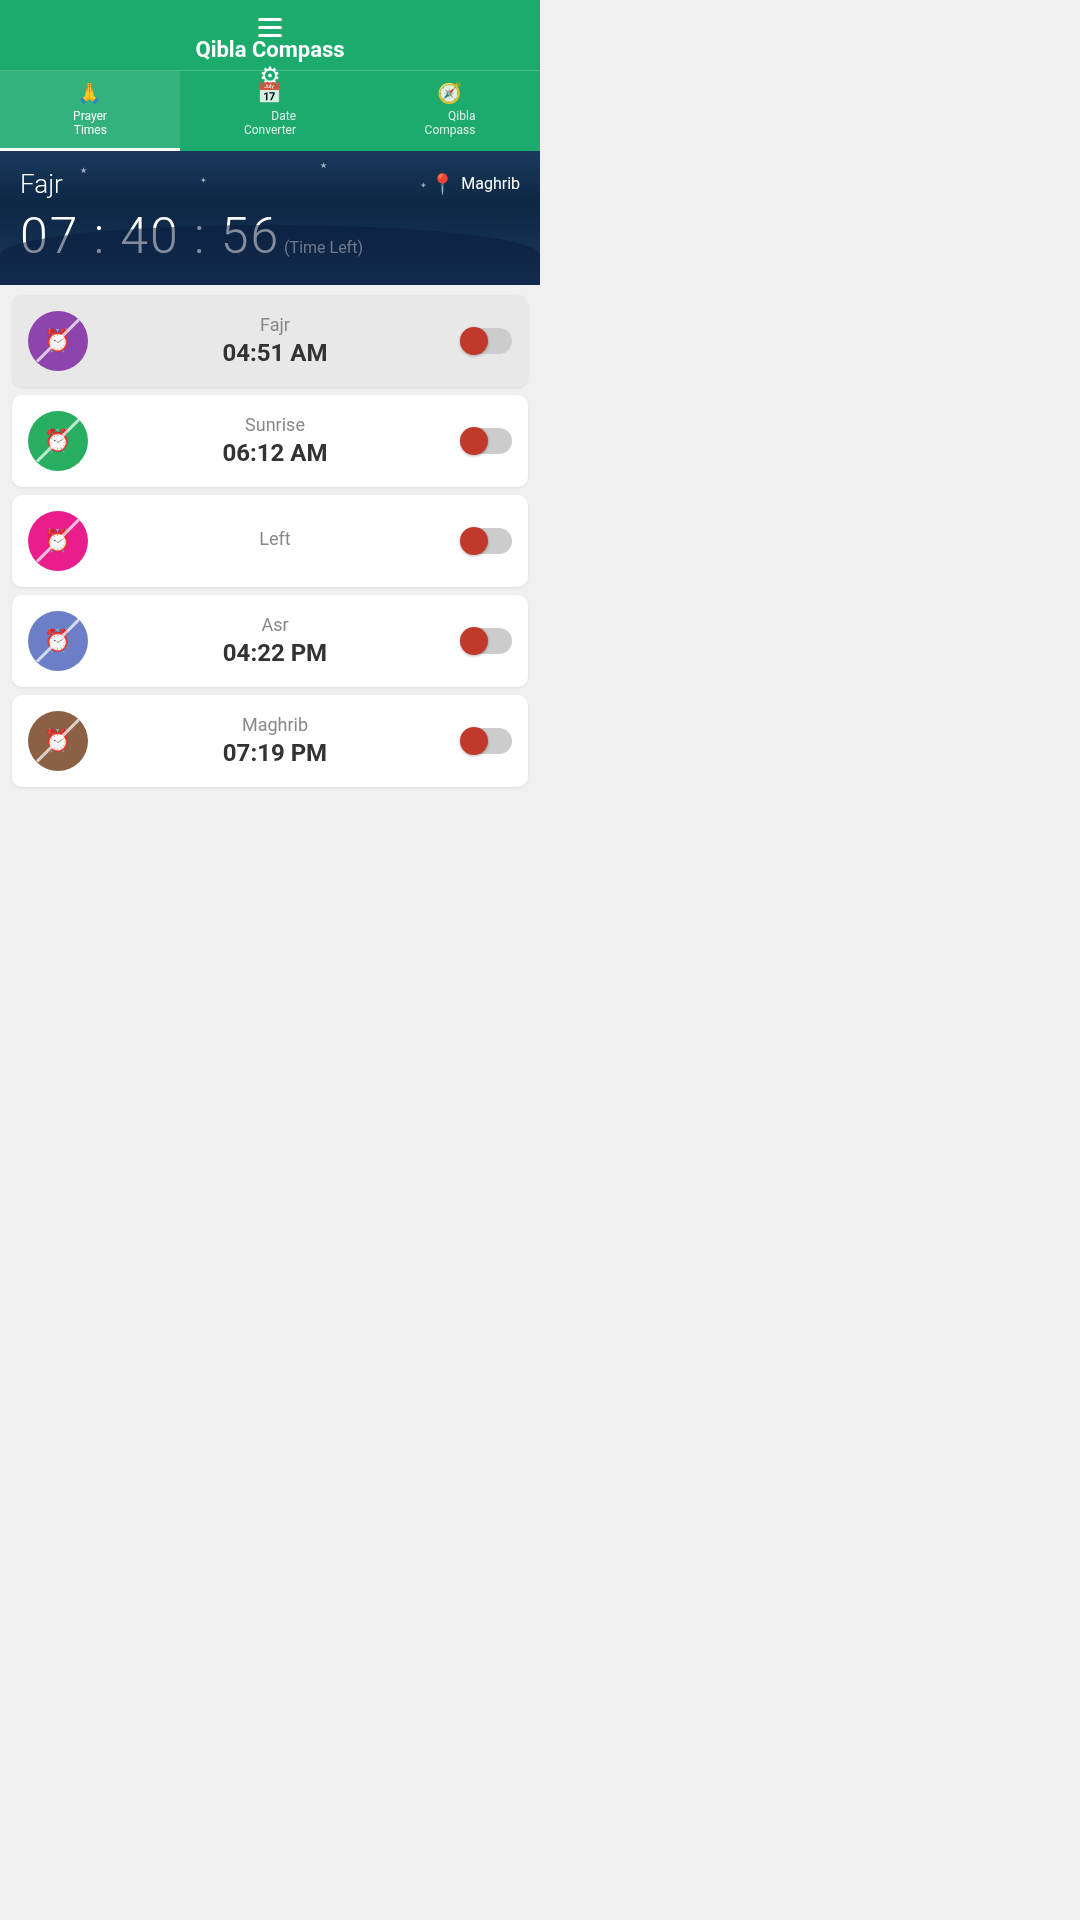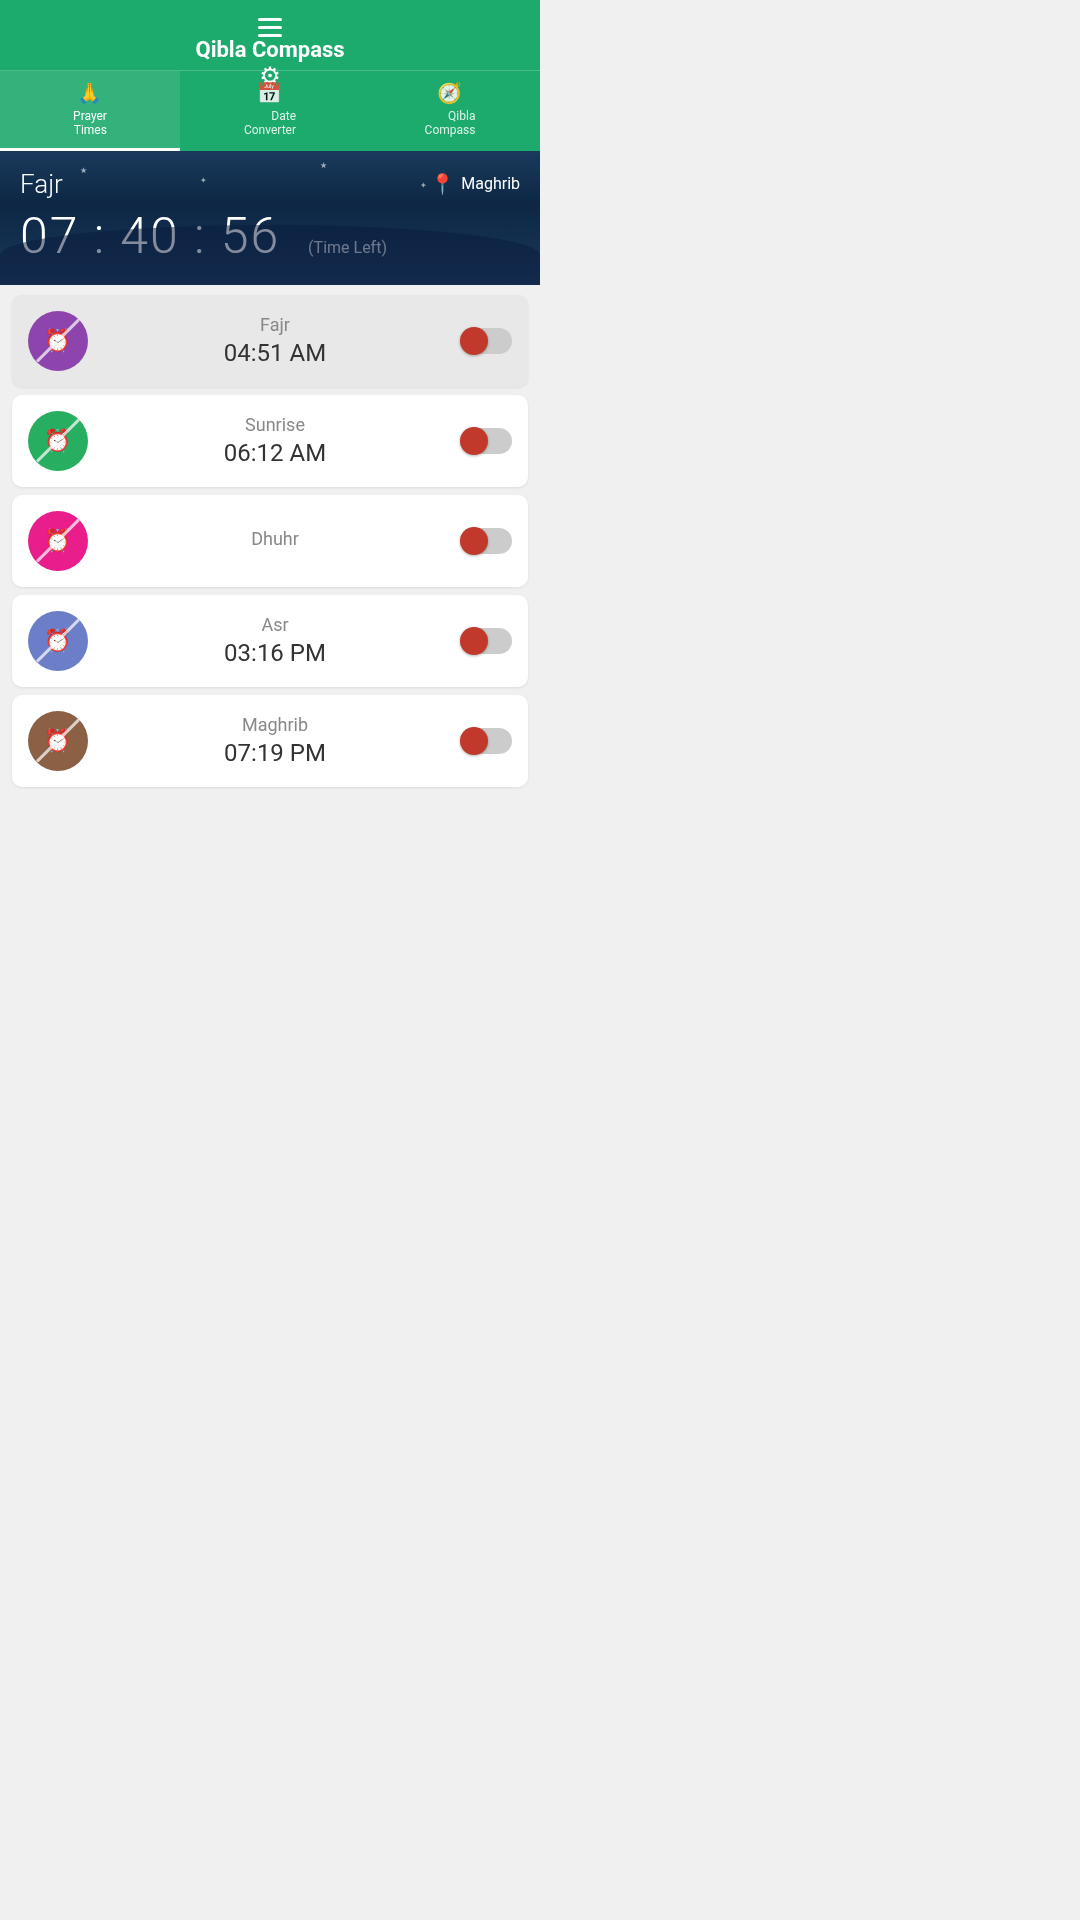--- a/index.html
+++ b/index.html
@@ -137,21 +137,20 @@
     .timer {
       color: white;
       font-size: 50px;
       font-weight: 300;
       letter-spacing: 2px;
     }
 
     .time-left {
       color: rgba(255,255,255,0.8);
       font-size: 16px;
-      margin-left: 24px;
     }
 
     
     .star {
       position: absolute;
       color: rgba(255,255,255,0.6);
       font-size: 8px;
     }
 
     
@@ -229,21 +228,21 @@
     .prayer-name-card {
       font-size: 18px;
       color: #888;
       font-weight: 400;
       margin-bottom: 4px;
     }
 
     .prayer-time-card {
       font-size: 24px;
       color: #333;
-      font-weight: 400;
+      font-weight: 700;
     }
 
     
     .toggle-wrapper {
       display: flex;
       align-items: center;
     }
 
     .toggle {
       width: 50px;
@@ -352,36 +351,36 @@
         <div class="knob"></div>
       </div>
     </div>
   </div>
 
   <div class="prayer-card">
     <div class="alarm-circle pink">
       <div class="slash"></div>
     </div>
     <div class="prayer-info">
-      <div class="prayer-name-card">Dhuhr</div>
+      <div class="prayer-name-card">Left</div>
     </div>
     <div class="toggle-wrapper">
       <div class="toggle">
         <div class="knob"></div>
       </div>
     </div>
   </div>
 
   <div class="prayer-card">
     <div class="alarm-circle blue-purple">
       <div class="slash"></div>
     </div>
     <div class="prayer-info">
       <div class="prayer-name-card">Asr</div>
-      <div class="prayer-time-card">03:16 PM</div>
+      <div class="prayer-time-card">04:22 PM</div>
     </div>
     <div class="toggle-wrapper">
       <div class="toggle">
         <div class="knob"></div>
       </div>
     </div>
   </div>
 
   <div class="prayer-card">
     <div class="alarm-circle brown">

